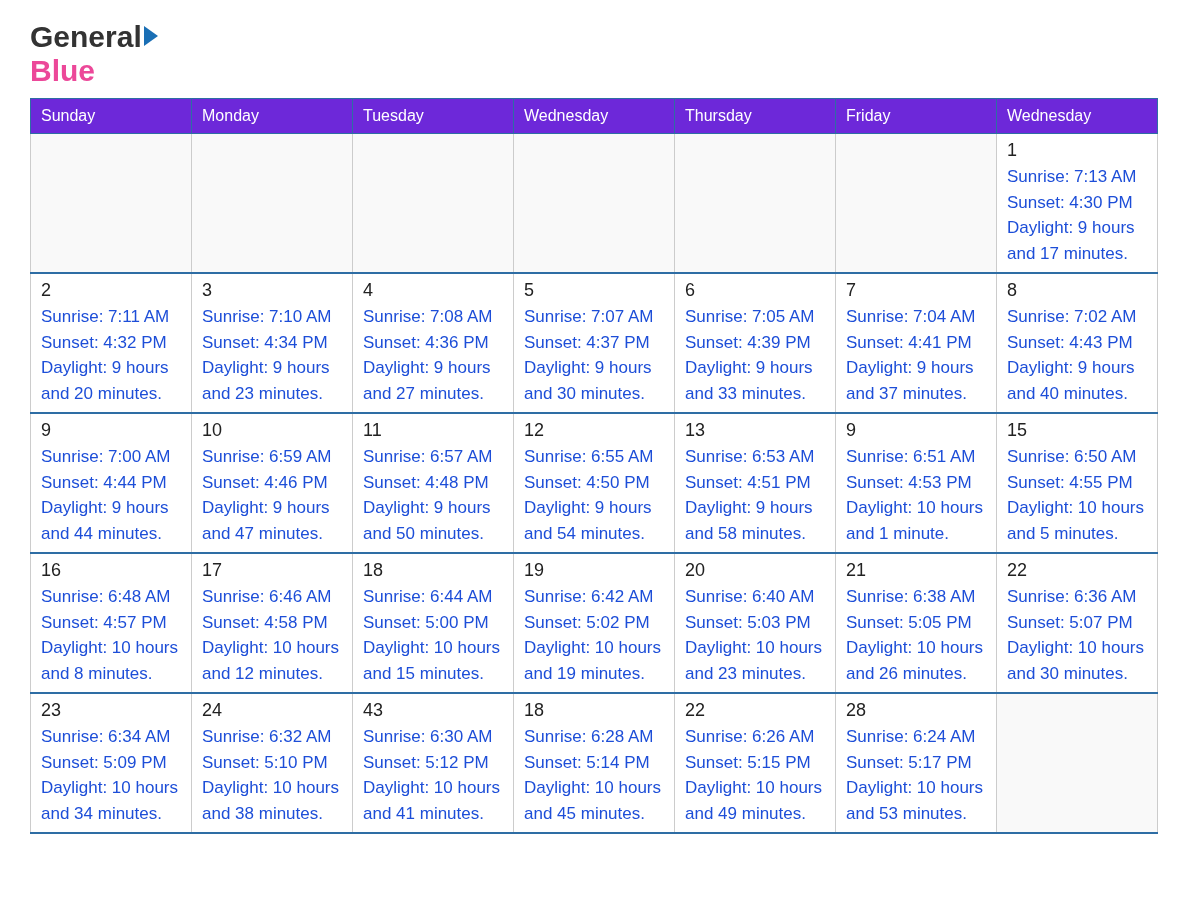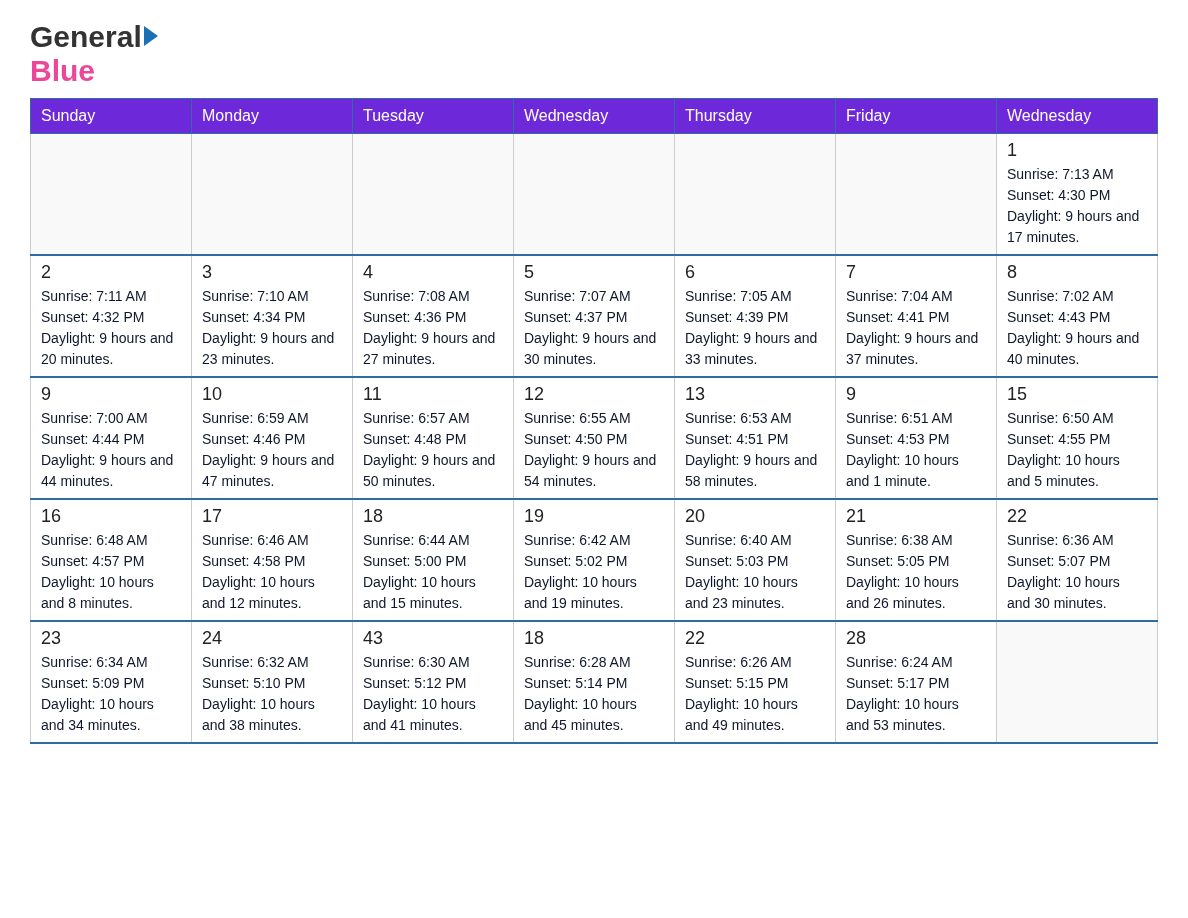--- a/index.html
+++ b/index.html
@@ -63,22 +63,22 @@
       background: #f9f9f9;
     }
     .day-number {
       font-size: 18px;
       font-weight: normal;
       color: #222;
       display: block;
       margin-bottom: 3px;
     }
     .day-info {
-      font-size: 14px;
-      color: #0f172a;
+      font-size: 17px;
+      color: #1d4ed8;
       line-height: 1.5;
     }
     tbody tr {
       border-bottom: 2px solid #2e6da4;
     }
     .logo-row {
       display: flex;
       align-items: center;
     }
     .logo-general {

